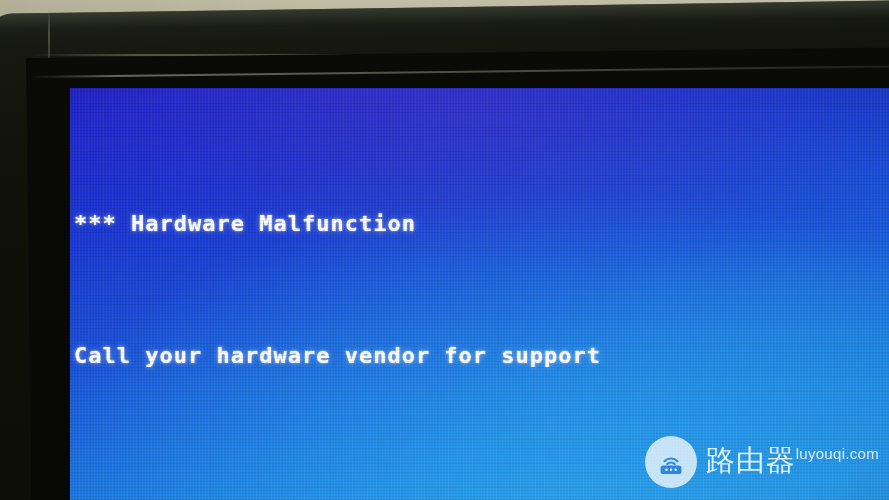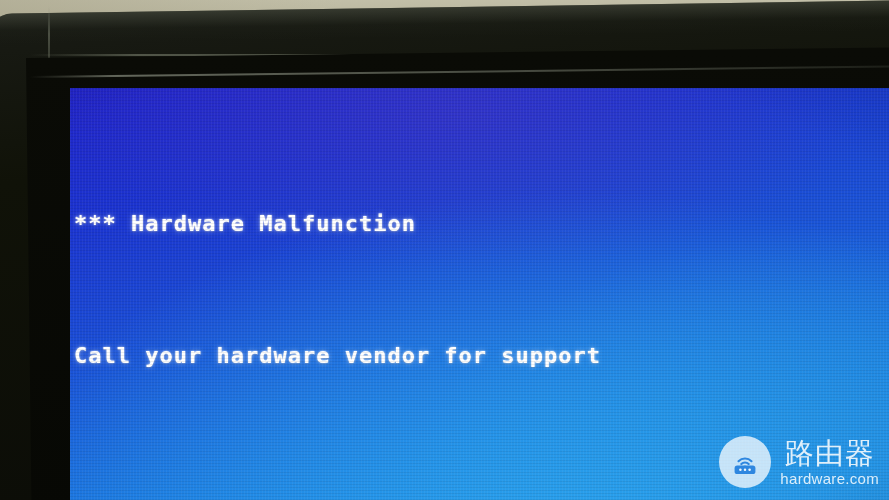--- a/index.html
+++ b/index.html
@@ -170,21 +170,21 @@
     width: 52px;
     height: 52px;
     border-radius: 50%;
     background: rgba(255,255,255,.80);
     display: flex;
     align-items: center;
     justify-content: center;
     flex: 0 0 auto;
   }
   .wm-badge svg { display: block; }
-  .wm-text { display: flex; flex-direction: column; line-height: 1; align-items: center; }
+  .wm-text { display: flex; line-height: 1; }
   .wm-cn {
     font-family: "DejaVu Sans", "Liberation Sans", sans-serif;
     font-size: 29px;
     color: rgba(255,255,255,.93);
     letter-spacing: 1px;
     margin-bottom: 3px;
   }
   .wm-en {
     font-family: "Liberation Sans", sans-serif;
     font-size: 15px;
@@ -232,18 +232,18 @@
           </g>
           <circle cx="17" cy="22.2" r="1.7" fill="#2f86e0"></circle>
           <rect x="6.6" y="20.6" width="20.8" height="8.4" rx="2.6" fill="#2f86e0"></rect>
           <circle cx="12.4" cy="24.8" r="1.25" fill="#ffffff"></circle>
           <circle cx="17.0" cy="24.8" r="1.25" fill="#ffffff"></circle>
           <circle cx="21.6" cy="24.8" r="1.25" fill="#ffffff"></circle>
         </svg>
       </div>
       <div class="wm-text">
         <span class="wm-cn">路由器</span>
-        <span class="wm-en">hardware.com</span>
+        <span class="wm-en">luyouqi.com</span>
       </div>
     </div>
   </div>
 
 </div>
 
 </body></html>

